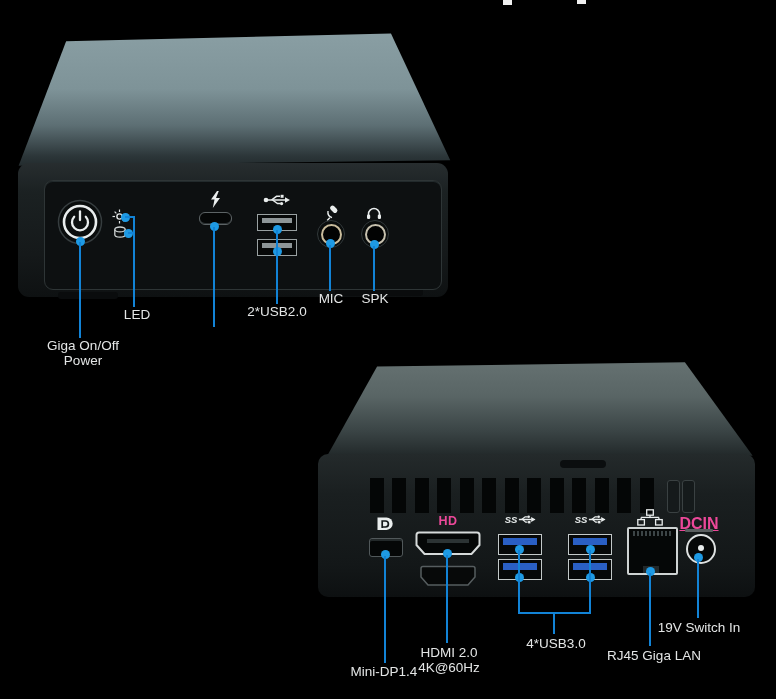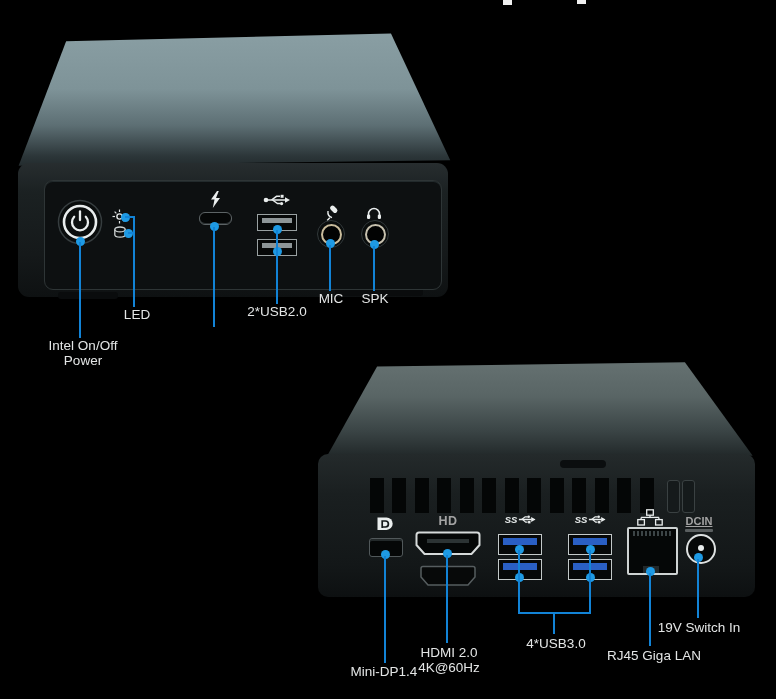--- a/index.html
+++ b/index.html
@@ -41,21 +41,21 @@
     background:repeating-linear-gradient(90deg,#3c4446 0 2px,transparent 2px 4px);}
   .rj45 .tab{position:absolute;left:14px;bottom:0;width:16px;height:7px;background:#22282a;}
   .dcjack{left:686px;top:534px;width:26px;height:26px;border-radius:50%;background:#060808;border:2.5px solid #dde1e1;}
   .dcjack .pin{position:absolute;left:10px;top:9px;width:6px;height:6px;border-radius:50%;background:#e8ecec;}
   
   .cl{position:absolute;width:2px;background:#1283d6;}
   .clh{position:absolute;height:2px;background:#1283d6;}
   .dot{position:absolute;width:9px;height:9px;border-radius:50%;background:#1e9ae4;}
   .lbl{position:absolute;transform:translateX(-50%);text-align:center;color:#e3e5e5;
     font-size:13.5px;line-height:15px;white-space:nowrap;}
-  .mark{font-weight:bold;color:#a3a3a3;transform:translateX(-50%);text-align:center;position:absolute;}
+  .mark{font-weight:bold;color:#ec4899;transform:translateX(-50%);text-align:center;position:absolute;}
   .ss-wrap{display:flex;align-items:center;gap:1px;transform:translateX(-50%);}
   .ss-txt{font-style:italic;font-weight:bold;font-size:9.5px;color:#e9eded;letter-spacing:0;}
   .frag{position:absolute;background:#f0f0f0;}
 </style>
 </head>
 <body>
 
 <div id="stage">
 
   <div class="frag" style="left:503px;top:0;width:9px;height:5px"></div>
@@ -147,21 +147,21 @@
   <div class="dot" style="left:272.5px;top:246.5px"></div>
   <div class="cl" style="left:276px;top:230px;height:74px"></div>
 
   <div class="dot" style="left:325.5px;top:238.5px"></div>
   <div class="cl" style="left:329px;top:245px;height:46px"></div>
 
   <div class="dot" style="left:369.5px;top:239.5px"></div>
   <div class="cl" style="left:373px;top:246px;height:45px"></div>
 
   <div class="lbl" style="left:83px;top:338px">
-    <div>Intel On/Off</div>
+    <div>Giga On/Off</div>
     <div>Power</div>
   </div>
   <div class="lbl" style="left:137px;top:307px">LED</div>
   <div class="lbl" style="left:218px;top:327px">
   </div>
   <div class="lbl" style="left:277px;top:304px">2*USB2.0</div>
   <div class="lbl" style="left:331px;top:291px">MIC</div>
   <div class="lbl" style="left:375px;top:291px">SPK</div>
 
   <div class="abs lid-rear"></div>
@@ -230,21 +230,21 @@
       <line x1="5.1" y1="8.4" x2="22.9" y2="8.4"></line>
       <line x1="5.1" y1="8.4" x2="5.1" y2="10.6"></line>
       <line x1="22.9" y1="8.4" x2="22.9" y2="10.6"></line>
     </g>
   </svg>
   <div class="abs rj45">
     <div class="pins"></div>
     <div class="tab"></div>
   </div>
 
-  <div class="mark" style="left:699px;top:515px;font-size:11px;text-decoration:underline">DCIN</div>
+  <div class="mark" style="left:699px;top:515px;font-size:16px;text-decoration:underline">DCIN</div>
   <div class="abs" style="left:685px;top:529px;width:28px;height:3px;background:#5a5f60;border-radius:1px"></div>
   <div class="abs dcjack">
     <div class="pin"></div>
   </div>
 
   <div class="dot" style="left:380.5px;top:549.5px"></div>
   <div class="cl" style="left:384px;top:556px;height:107px"></div>
 
   <div class="dot" style="left:442.5px;top:548.5px"></div>
   <div class="cl" style="left:446px;top:555px;height:88px"></div>

